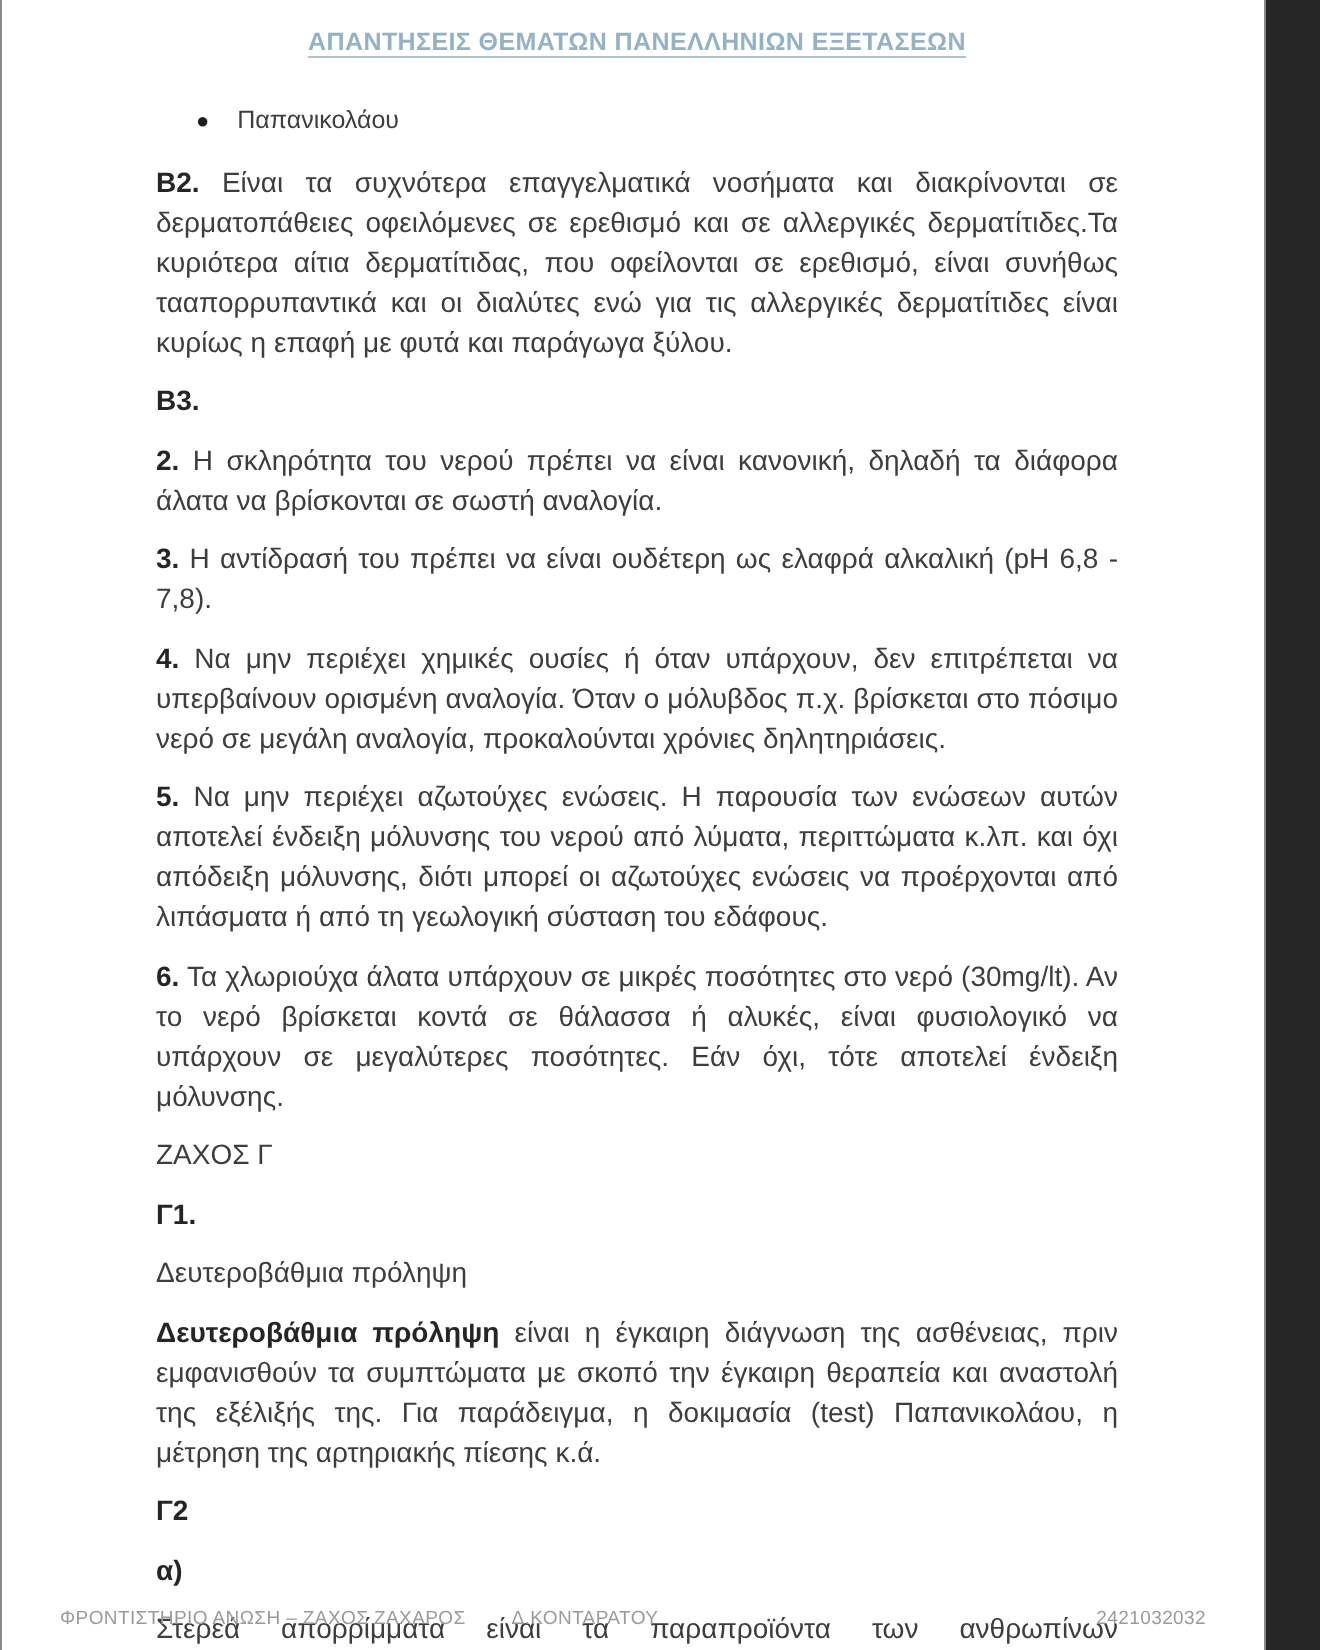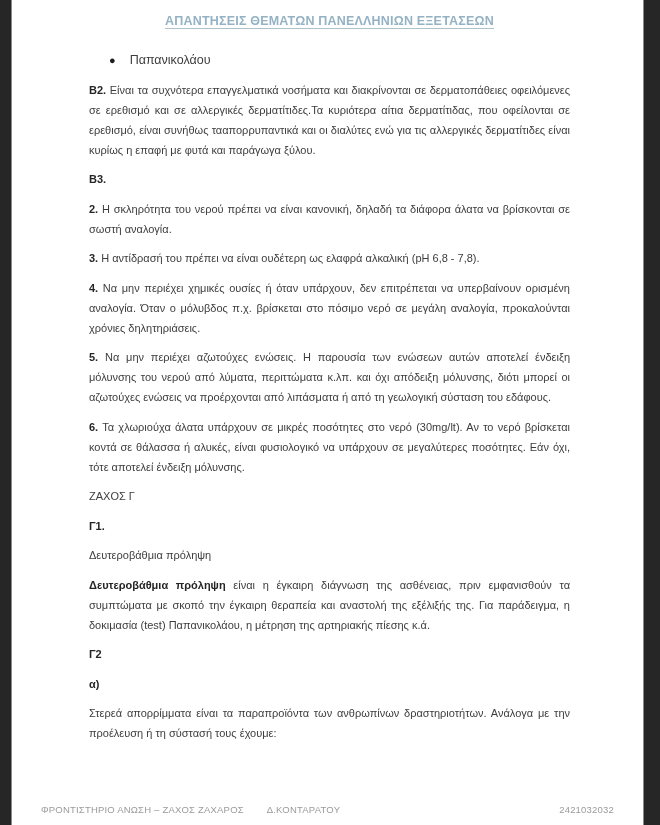--- a/index.html
+++ b/index.html
@@ -4,21 +4,20 @@
 <style>
   * { box-sizing: border-box; }
   html, body { margin: 0; padding: 0; }
   body {
     background: #262626;
     font-family: "Liberation Sans", sans-serif;
     width: 660px;
   }
   .page {
     width: 633px;
-    margin-left: 11px;
     height: 825px;
     background: #ffffff;
     border-left: 1px solid #8a8a8a;
     border-right: 1px solid #8a8a8a;
     position: relative;
     padding: 12px 73px 60px 77px;
     overflow: hidden;
   }
   .doc-title {
     text-align: center;
@@ -40,21 +39,21 @@
     line-height: 20px;
   }
   .bullet-dot {
     font-size: 11px;
     margin-right: 14px;
     color: #1e1e1e;
   }
   .para {
     margin: 9.5px 0;
     line-height: 20px;
-    font-size: 11px;
+    font-size: 14px;
     color: #3d3d3d;
     text-align: justify;
   }
   .para b {
     color: #252525;
     font-weight: bold;
   }
   .footer {
     position: absolute;
     left: 29px;

